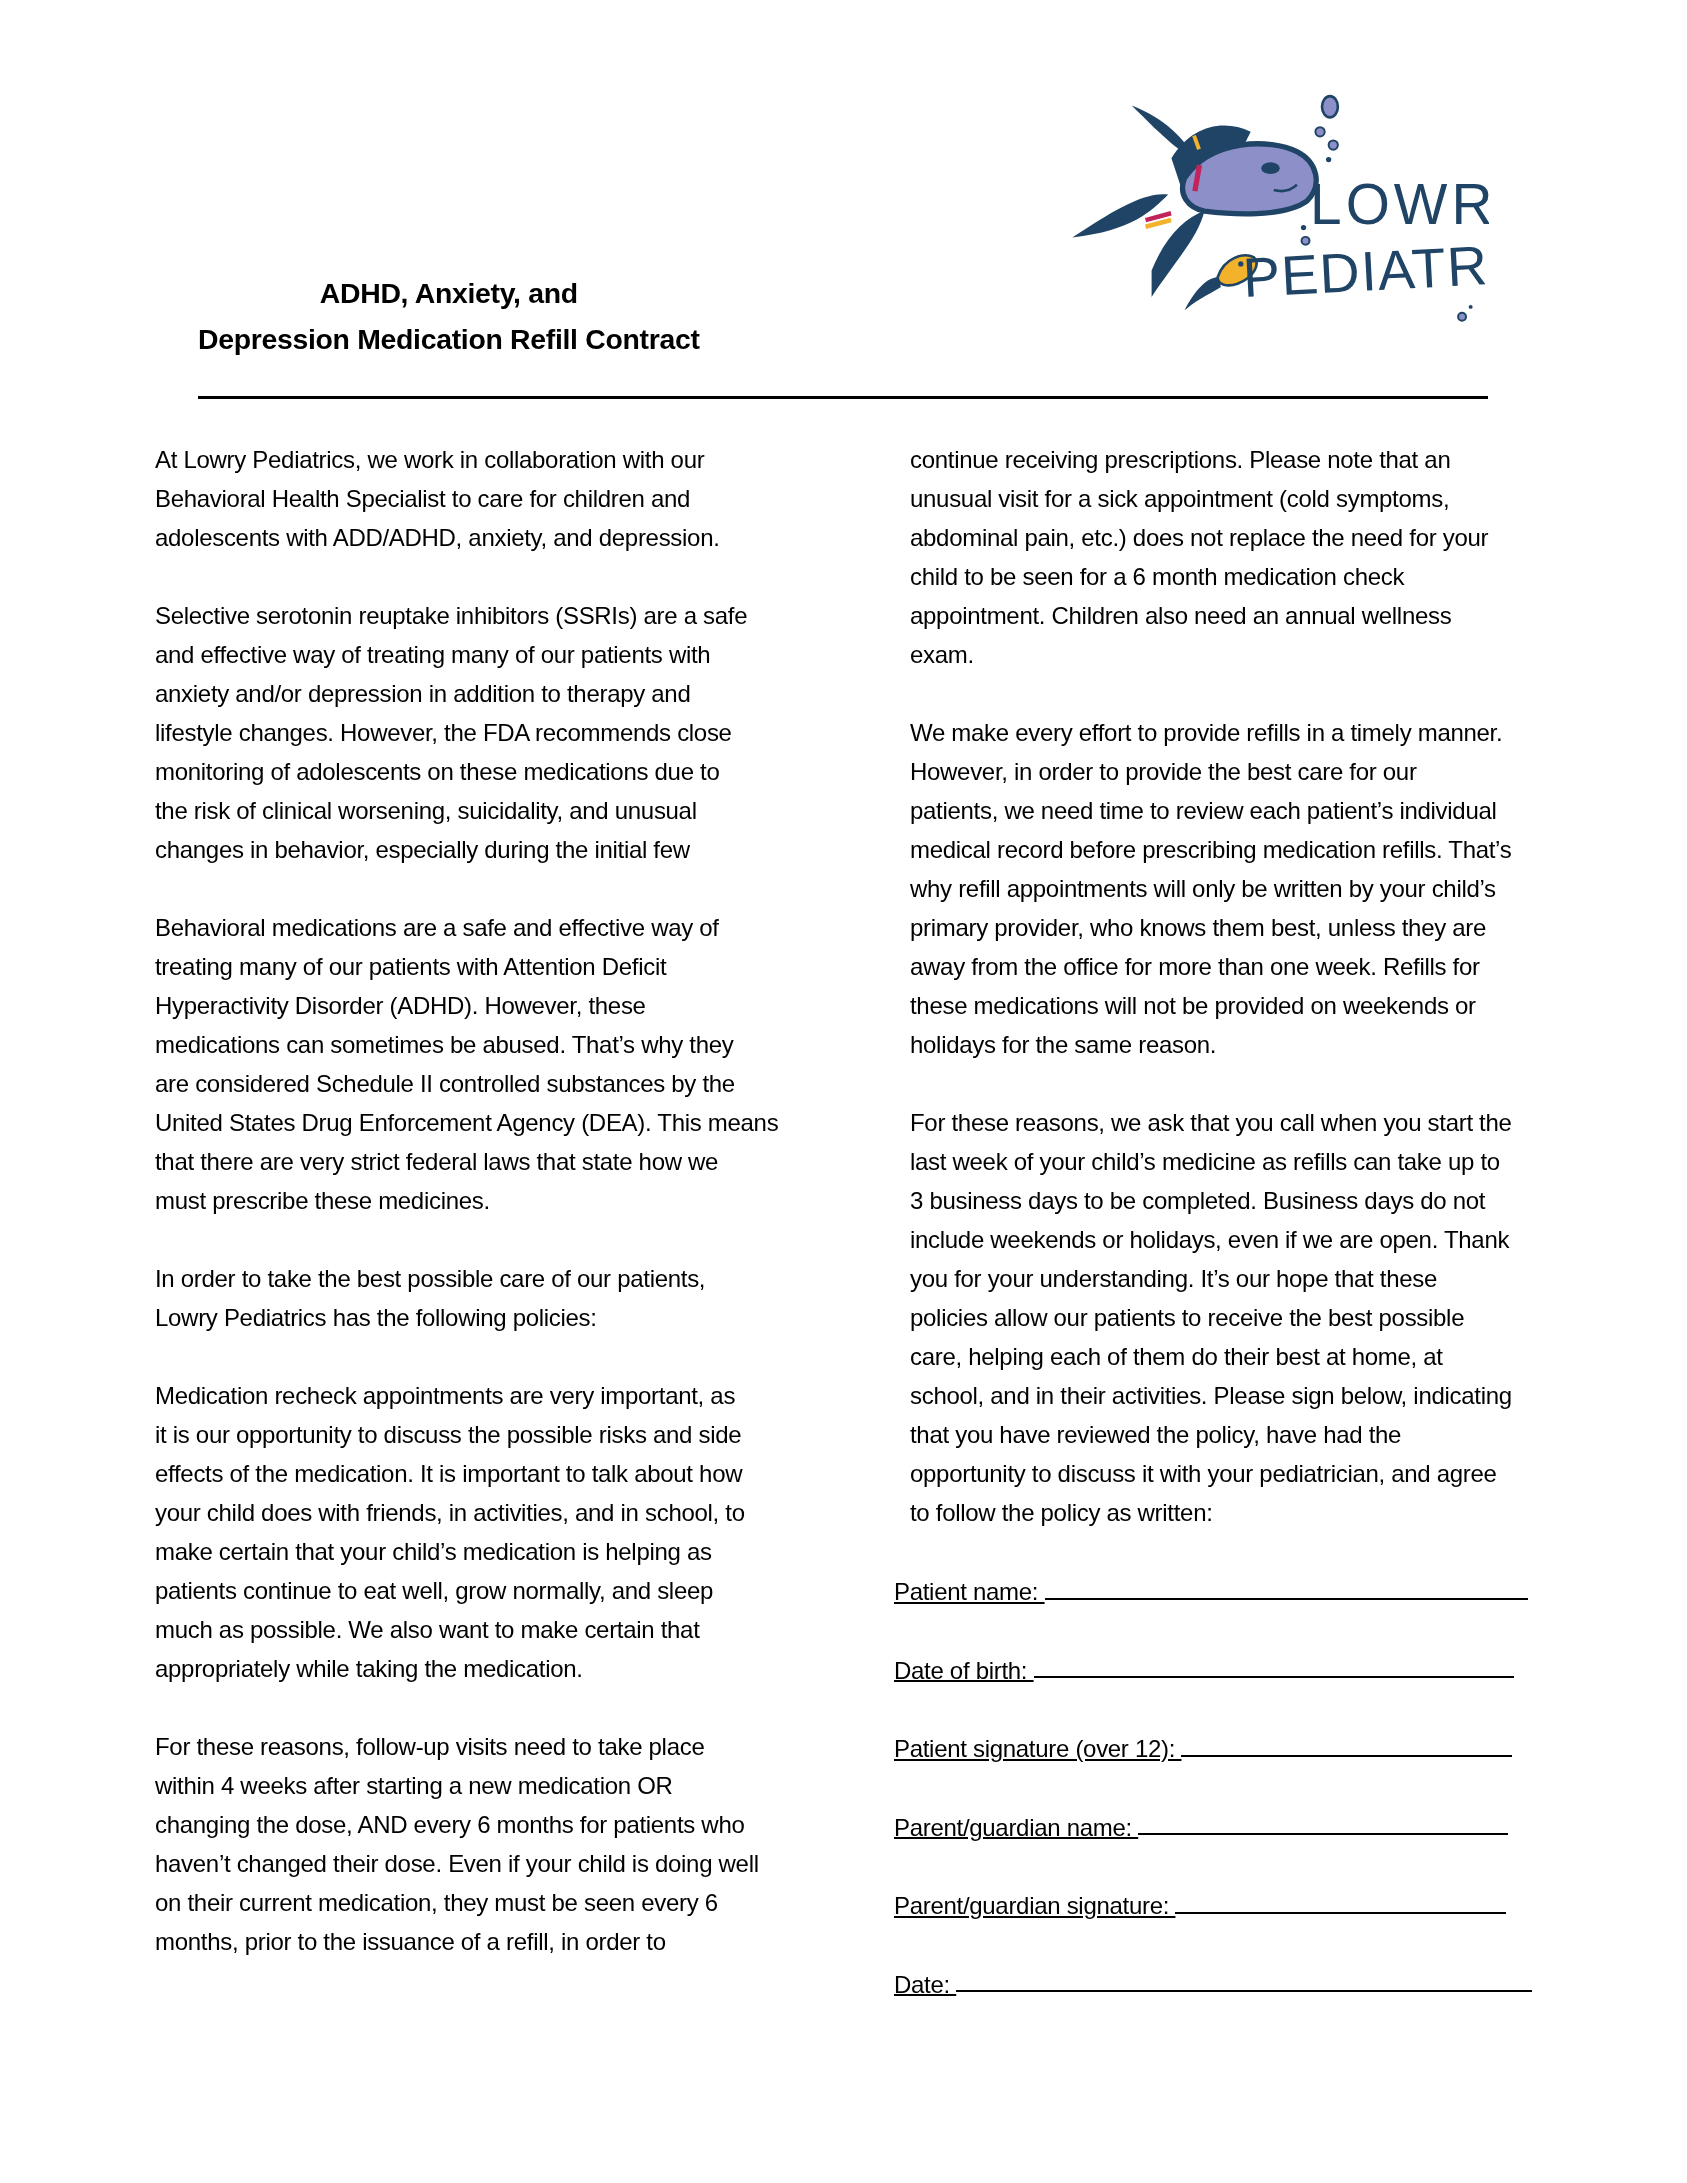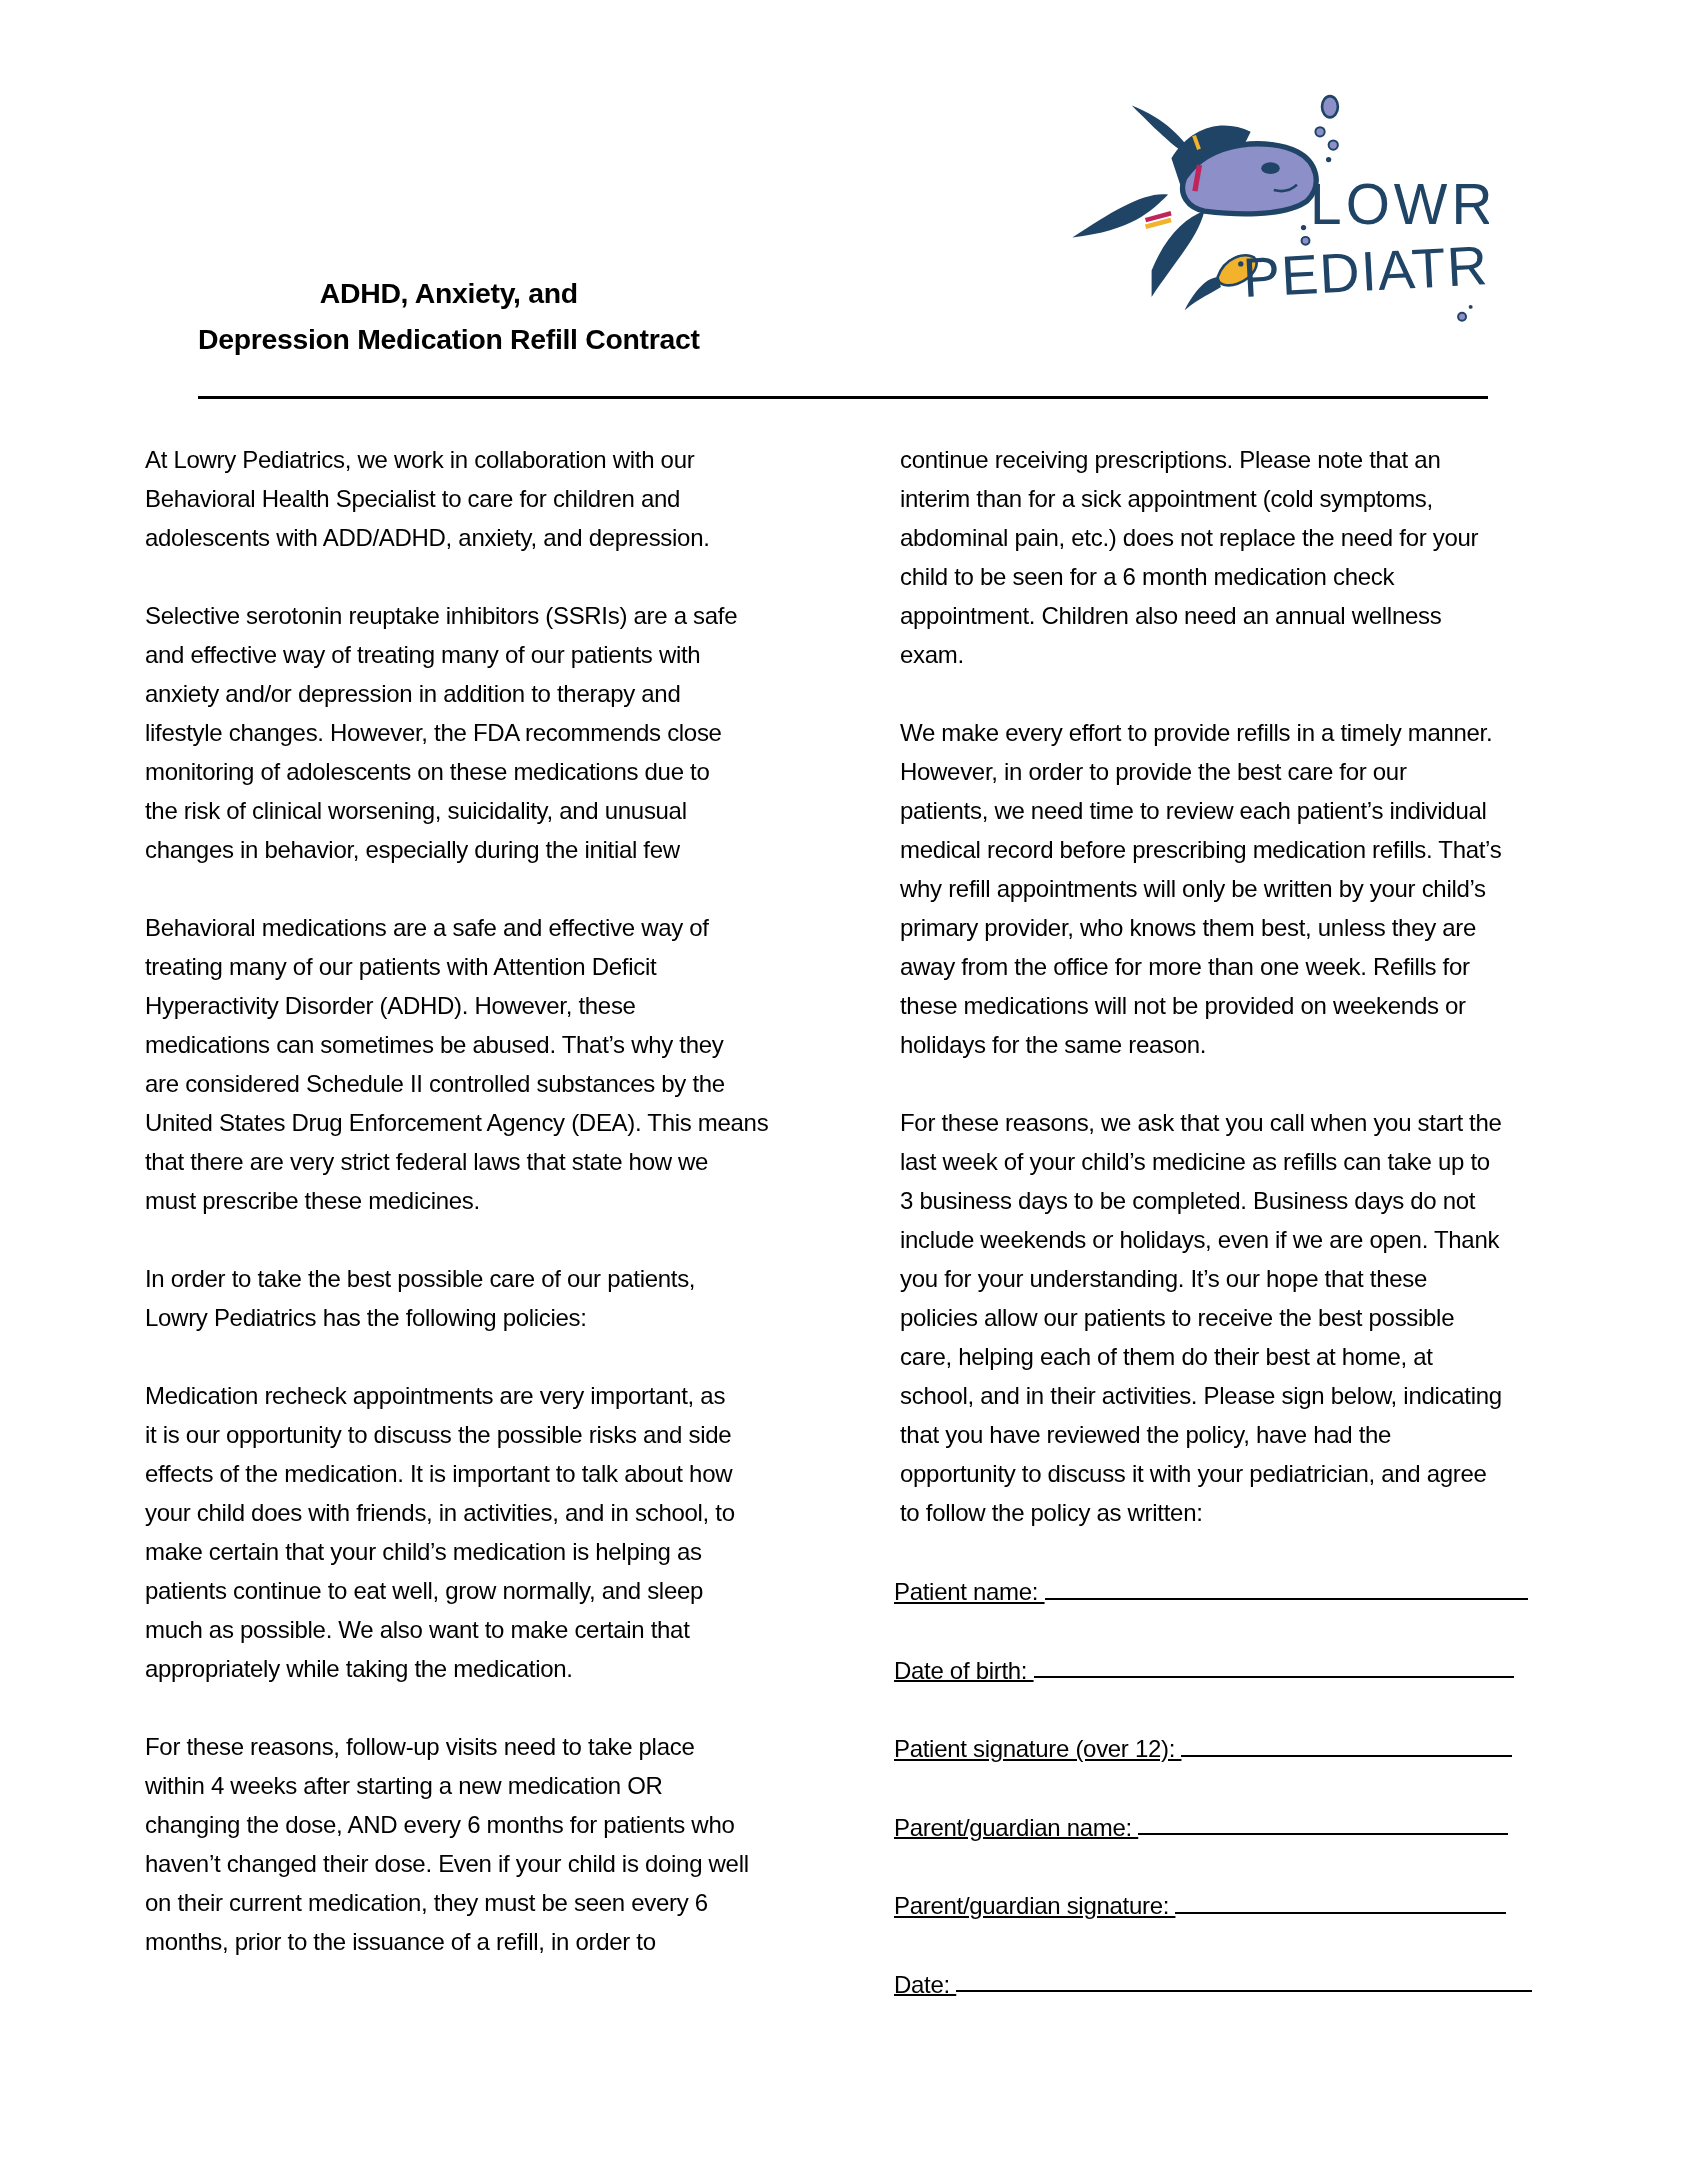--- a/index.html
+++ b/index.html
@@ -5,21 +5,21 @@
   html, body { margin: 0; padding: 0; background: #ffffff; }
   body { width: 1687px; height: 2183px; position: relative; overflow: hidden;
          font-family: "Liberation Sans", "DejaVu Sans", sans-serif; color: #000; }
   .page { position: absolute; inset: 0; }
   .logo { position: absolute; left: 1052px; top: 79px; width: 437px; height: 251px; }
   .title { position: absolute; left: 198px; top: 270px; font-weight: bold; font-size: 28.4px; line-height: 46px; letter-spacing: -0.3px; text-align: center; }
   .rule { position: absolute; left: 198px; top: 396px; width: 1290px; height: 2.6px; background: #000; }
   .col { position: absolute; top: 440px; width: 681px; font-size: 24px; line-height: 39px; letter-spacing: -0.3px; }
   .col.left { left: 139px; }
   .col.right { left: 894px; width: 662px; }
-  .para { margin: 0 0 39px 6px; }
+  .para { margin: 0 0 39px 16px; }
   .line { display: block; white-space: nowrap; }
   .u { text-underline-offset: 4px; }
   .field { display: block; white-space: nowrap; margin-bottom: 39px; text-decoration: underline; }
   .blank { display: inline-block; border-bottom: 2px solid #000; height: 26.5px; vertical-align: baseline; }
 </style>
 </head>
 <body>
 
 <div class="page">
 
@@ -108,21 +108,21 @@
       <span class="line">changing the dose, AND every 6 months for patients who</span>
       <span class="line">haven’t changed their dose. Even if your child is doing well</span>
       <span class="line">on their current medication, they must be seen every 6</span>
       <span class="line">months, prior to the issuance of a refill, in order to</span>
     </div>
   </div>
 
   <div class="col right">
     <div class="para">
       <span class="line">continue receiving prescriptions. Please note that an</span>
-      <span class="line">interim than for a sick appointment (cold symptoms,</span>
+      <span class="line">unusual visit for a sick appointment (cold symptoms,</span>
       <span class="line">abdominal pain, etc.) does not replace the need for your</span>
       <span class="line">child to be seen for a 6 month medication check</span>
       <span class="line">appointment. Children also need an annual wellness</span>
       <span class="line">exam.</span>
     </div>
     <div class="para">
       <span class="line">We make every effort to provide refills in a timely manner.</span>
       <span class="line">However, in order to provide the best care for our</span>
       <span class="line">patients, we need time to review each patient’s individual</span>
       <span class="line">medical record before prescribing medication refills. That’s</span>

